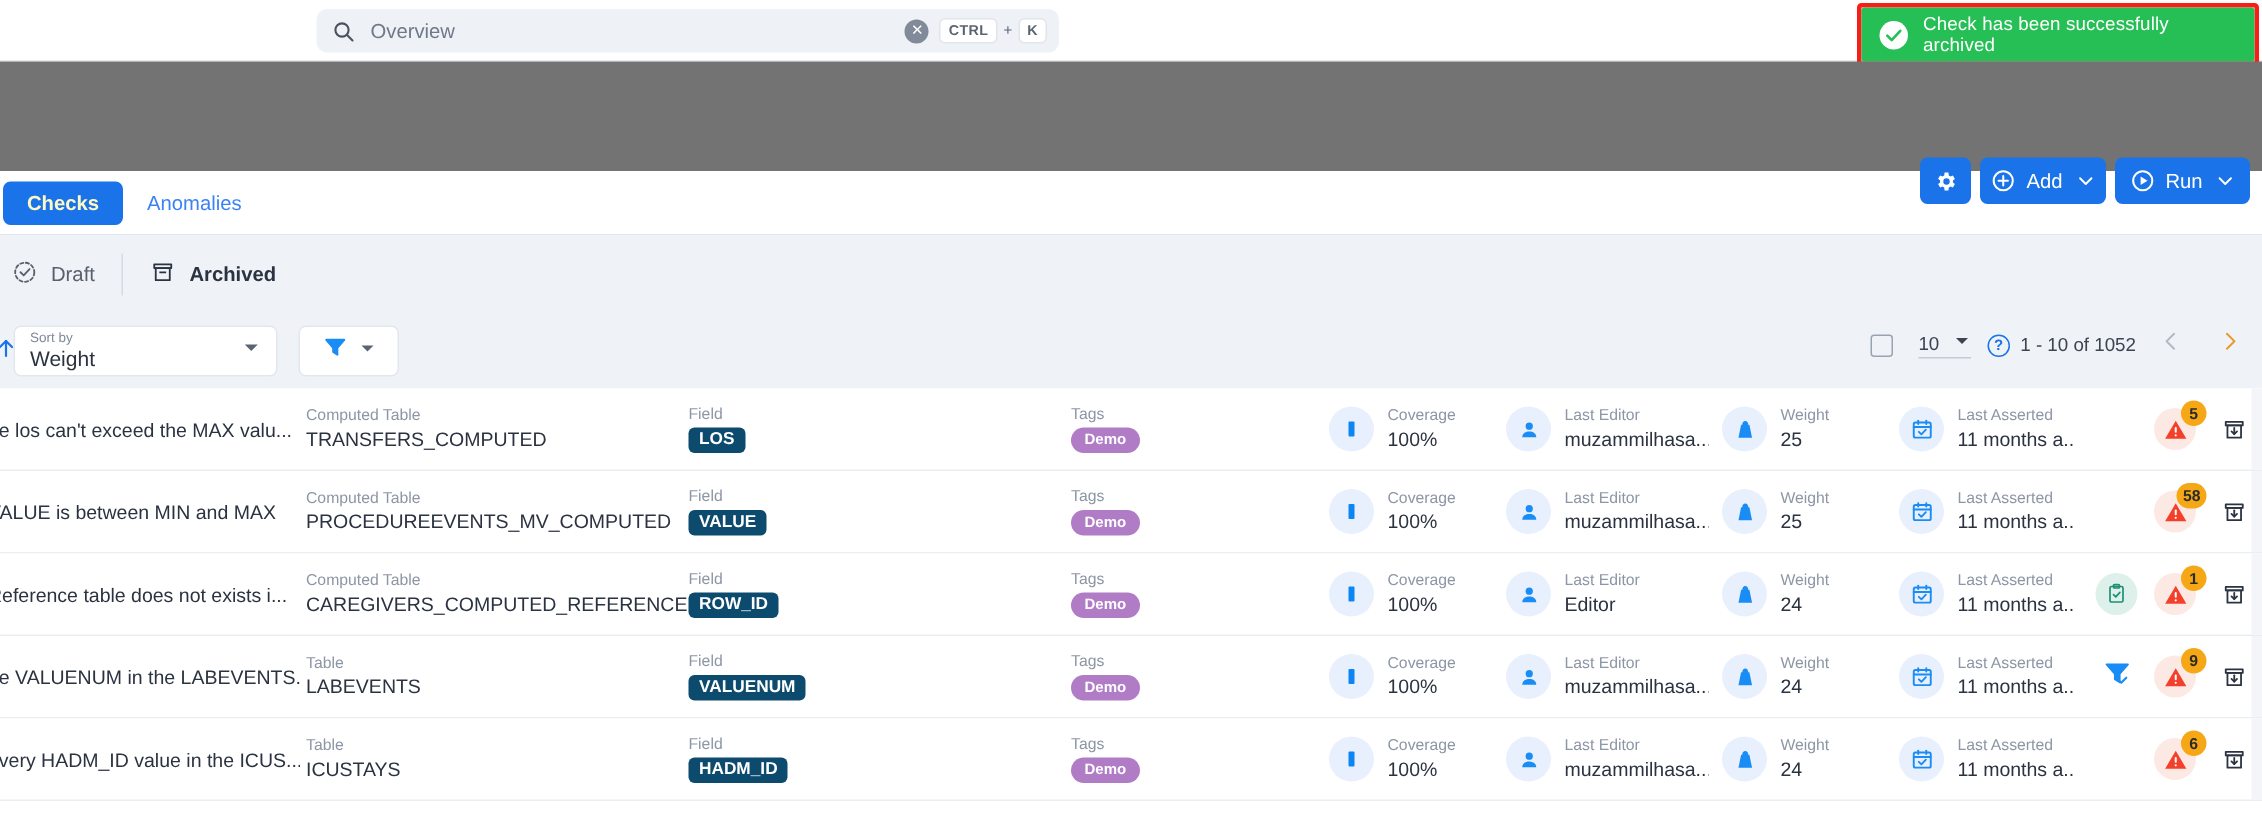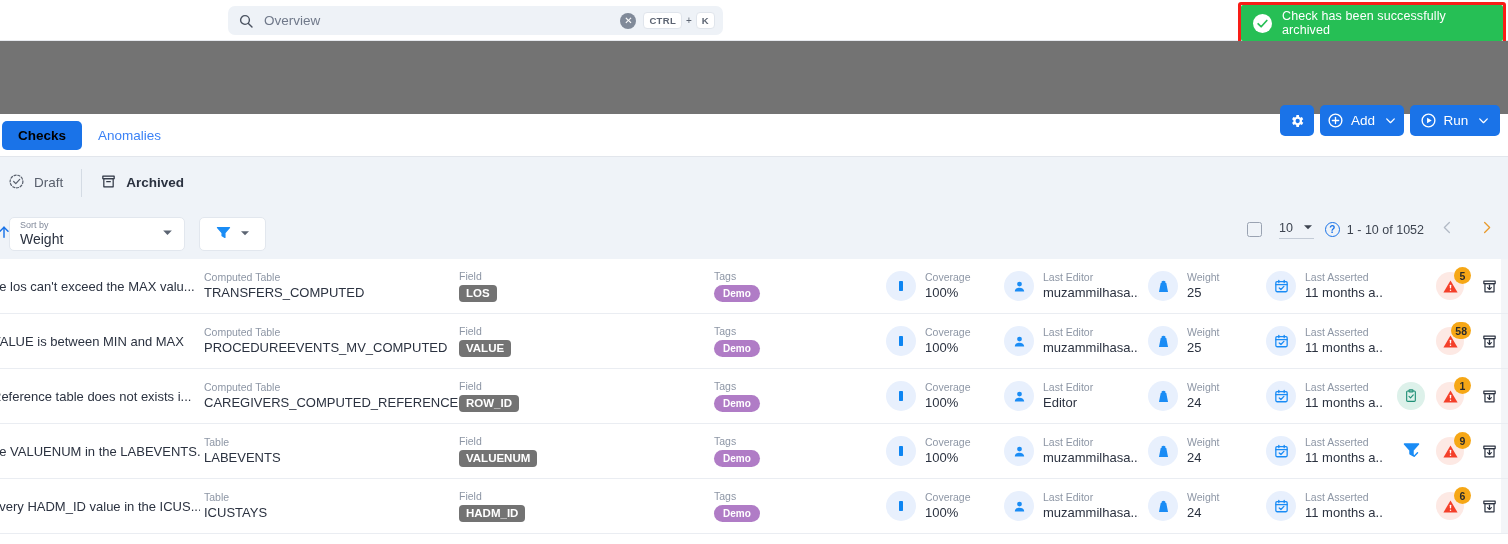--- a/index.html
+++ b/index.html
@@ -11,21 +11,21 @@
   }
 
   
   .topbar {
     position: relative;
     height: 41px;
     background: #ffffff;
     border-bottom: 1px solid #e6e9ee;
   }
   .searchwrap {
-    position: absolute; left: 228px; top: 6px;
+    position: absolute; left: 211px; top: 6px;
     width: 495px; height: 29px;
     background: #eef2f7;
     border-radius: 7px;
     display: flex; align-items: center;
     padding: 0 8px 0 10px;
   }
   .search-icon { width: 16px; height: 16px; flex: 0 0 16px; color: #4a5260; }
   .search-input {
     flex: 1 1 auto;
     border: none; outline: none; background: transparent;
@@ -97,21 +97,21 @@
     height: 43px; background: #fff;
     display: flex; align-items: center;
     padding-left: 0px;
     border-bottom: 1px solid #e2e6ec;
   }
   .tab {
     font-size: 13.5px; cursor: pointer;
     padding: 7px 16px; border-radius: 5px;
     color: #3b82f6;
   }
-  .tab.active { background: #1a73e8; color: #000000; font-weight: 600; }
+  .tab.active { background: #1a73e8; color: #fef9c3; font-weight: 600; }
   .tab-checks { margin-left: 2px; }
 
   
   .subbar {
     background: #eff3f8;
     height: 51px;
     display: flex; align-items: center;
     position: relative;
   }
   .subitem {
@@ -191,21 +191,21 @@
   .stack { line-height: 1.15; }
   .cap { font-size: 10.5px; color: #8d96a5; display: block; }
   .val { font-size: 13px; color: #2b3240; display: block; margin-top: 3px; }
 
   .c-table { position: absolute; left: 204px; width: 250px; }
   .c-field { position: absolute; left: 459px; }
   .c-tags  { position: absolute; left: 714px; }
 
   .chip {
     display: inline-block; margin-top: 3px;
-    background: #737373; color: #fff;
+    background: #0c4a6e; color: #fff;
     font-size: 11.5px; font-weight: 600;
     padding: 2px 7px; border-radius: 4px;
   }
   .chip-tag {
     display: inline-block; margin-top: 3px;
     background: #b07cc6; color: #fff;
     font-size: 10px; font-weight: 600;
     padding: 2.5px 9px; border-radius: 11px;
   }
 

